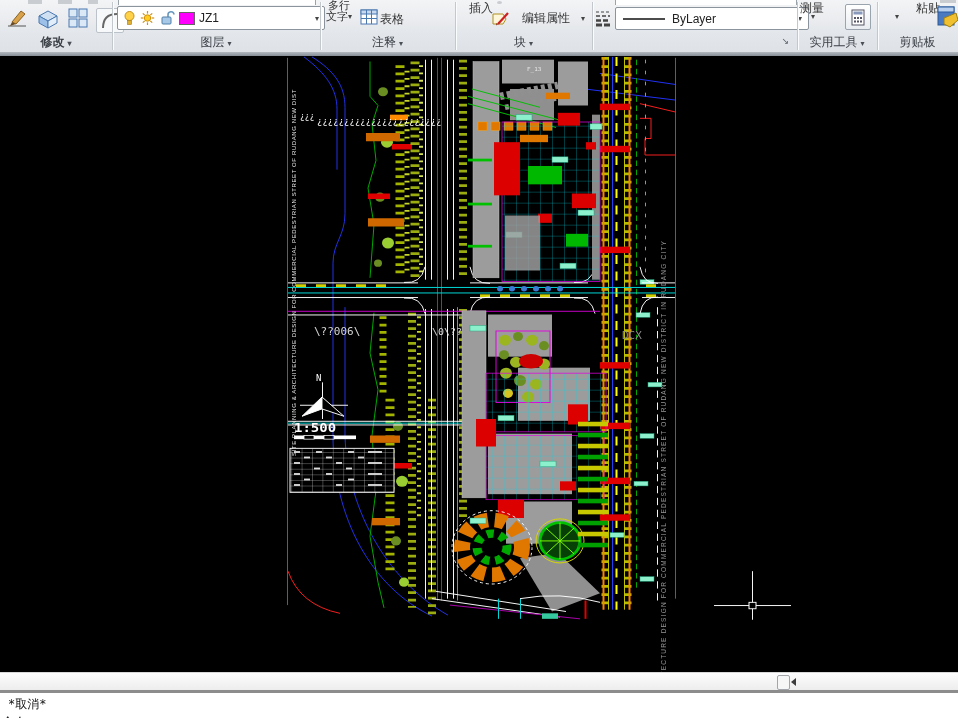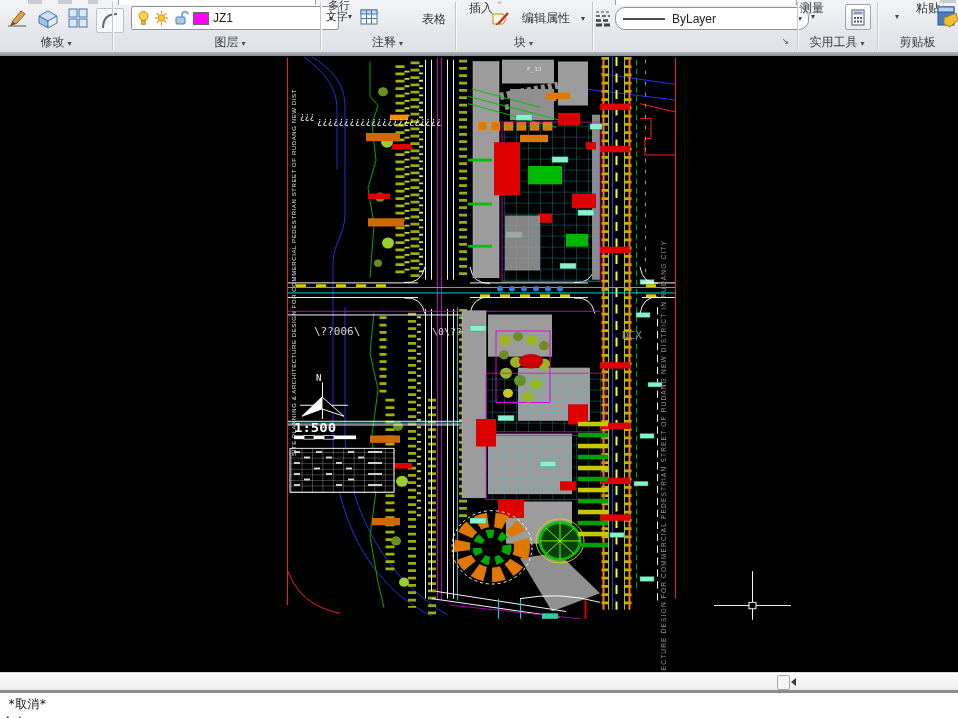--- a/index.html
+++ b/index.html
@@ -22,31 +22,31 @@
 
   
   .layer-combo{position:absolute;left:5px;top:6px;width:196px;height:22px;background:#fff;border:1px solid #8b939c;border-radius:2px;display:flex;align-items:center;gap:4px;padding:0 5px;}
   .layer-combo .swatch{width:14px;height:11px;border:1px solid #666;}
   .layer-combo .lname{font-size:12px;color:#222;}
   .layer-combo .spacer{flex:1;}
   .combo-top-frag{position:absolute;top:0;height:5px;background:#fff;border:1px solid #9aa2aa;border-top:none;border-bottom:none;}
 
   
   .mtext{position:absolute;left:6px;top:0;font-size:11px;line-height:11px;color:#333;text-align:center;white-space:nowrap;}
-  .tbl-label{position:absolute;left:60px;top:11px;font-size:12px;color:#333;margin-left:42px;}
+  .tbl-label{position:absolute;left:60px;top:11px;font-size:12px;color:#333;}
   .tbl-icon{position:absolute;left:40px;top:9px;}
 
   
   .insert-label{position:absolute;left:14px;top:0;font-size:12px;color:#333;}
   .attr-row{position:absolute;left:36px;top:9px;display:flex;align-items:center;gap:11px;}
   .attr-row .t{font-size:12px;color:#333;}
 
   
   .lw-icon{position:absolute;left:2px;top:9px;}
-  .bylayer-combo{position:absolute;left:23px;top:7px;width:180px;height:21px;background:#fff;border:1px solid #8b939c;border-radius:10px;display:flex;align-items:center;padding:0 6px;gap:6px;}
+  .bylayer-combo{position:absolute;left:23px;top:7px;width:180px;height:21px;background:#fff;border:1px solid #8b939c;border-radius:2px;display:flex;align-items:center;padding:0 6px;gap:6px;}
   .bylayer-combo .t{font-size:12px;color:#222;}
   .bylayer-combo .spacer{flex:1;}
   .launcher{position:absolute;right:8px;top:36px;font-size:9px;color:#5a6068;}
 
   
   .measure-label{position:absolute;left:3px;top:0;font-size:12px;color:#333;}
   .under-arrow{position:absolute;font-size:8px;color:#444;}
   .calc-btn{position:absolute;left:48px;top:4px;width:24px;height:24px;border:1px solid #9aa4ae;border-radius:2px;background:linear-gradient(#fff,#e9edf1);display:flex;align-items:center;justify-content:center;}
   .paste-label{position:absolute;left:7px;top:0;font-size:12px;color:#333;margin-left:32px;}
   .paste-icon{position:absolute;left:59px;top:3px;}
@@ -76,21 +76,21 @@
 
   <div class="ribbon">
 
     <div class="frag" style="left:28px;top:0;width:14px;height:4px;"></div>
     <div class="frag" style="left:58px;top:0;width:14px;height:4px;"></div>
     <div class="frag" style="left:88px;top:0;width:10px;height:4px;"></div>
     <div class="combo-top-frag" style="left:118px;width:196px;"></div>
     <div class="combo-top-frag" style="left:615px;width:180px;"></div>
     <div class="frag" style="left:940px;top:0;width:16px;height:3px;"></div>
 
-    <div class="panel" style="left:0;width:112px;">
+    <div class="panel" style="left:0;width:112px;font-weight:bold;">
       <div class="modify-icons">
         <span class="icon-btn">
           <svg width="24" height="22">
             <line x1="3" y1="19" x2="21" y2="19" stroke="#555" stroke-width="1"></line>
             <path d="M7 15 L16 4 L20 7 L11 17 Z" fill="#d8a24a" stroke="#8a6020" stroke-width="1"></path>
             <path d="M7 15 L11 17 L5 19 Z" fill="#6a4a20"></path>
           </svg>
         </span>
         <span class="icon-btn">
           <svg width="24" height="22">
@@ -113,21 +113,21 @@
           </svg>
         </span>
         <span class="mini-arrow">▾</span>
       </div>
       <div class="plabel">
         <span>修改</span><span class="arr">▾</span>
       </div>
     </div>
     <div class="sep" style="left:112px;"></div>
 
-    <div class="panel" style="left:126px;width:208px;">
+    <div class="panel" style="left:112px;width:208px;">
       <div class="layer-combo">
         <svg width="13" height="16">
           <circle cx="6.5" cy="6" r="4.5" fill="#ffd24a" stroke="#c09020"></circle>
           <rect x="4.5" y="10.5" width="4" height="4" fill="#e0b030" stroke="#a07818" stroke-width="0.6"></rect>
         </svg>
         <svg width="15" height="16">
           <circle cx="7.5" cy="8" r="3.2" fill="#ffcc22" stroke="#d09010"></circle>
           <g stroke="#d09010" stroke-width="1.2">
             <line x1="7.5" y1="1" x2="7.5" y2="3.6"></line>
               <line x1="7.5" y1="12.4" x2="7.5" y2="15"></line>

